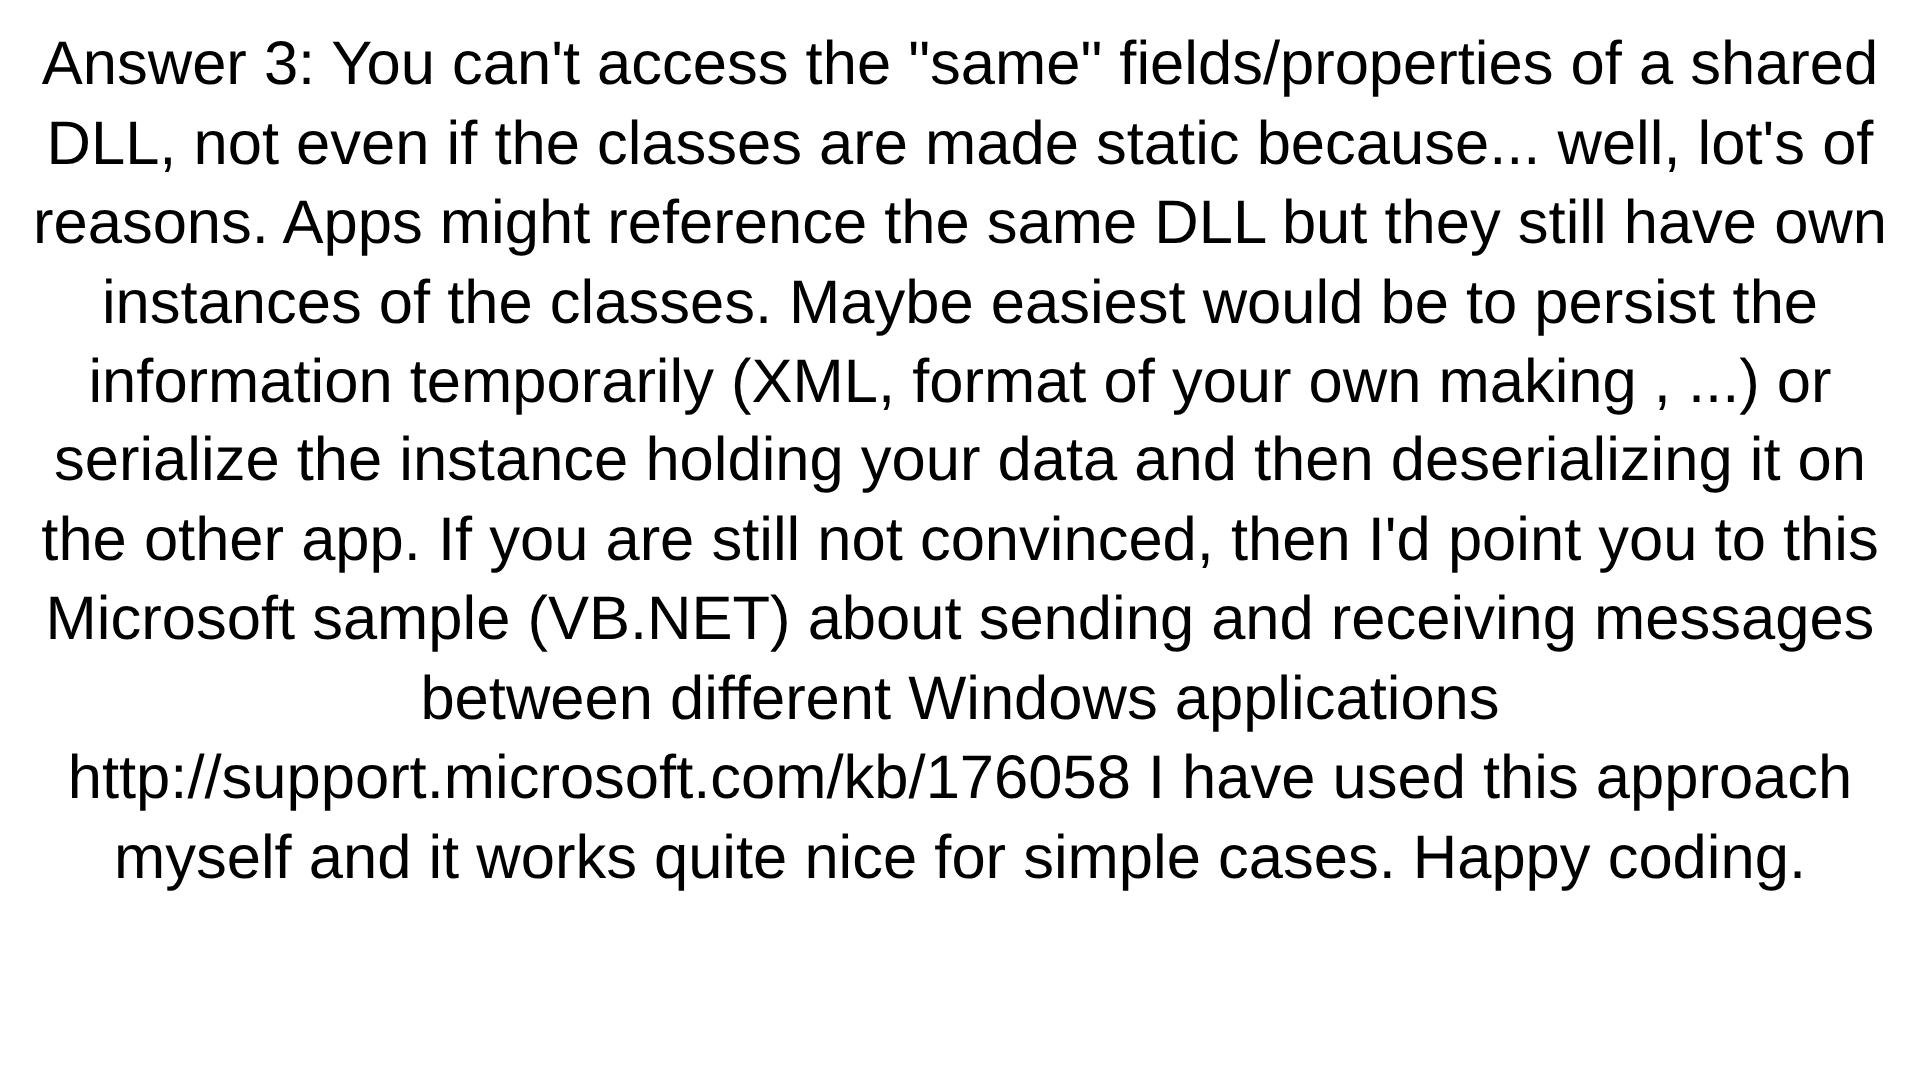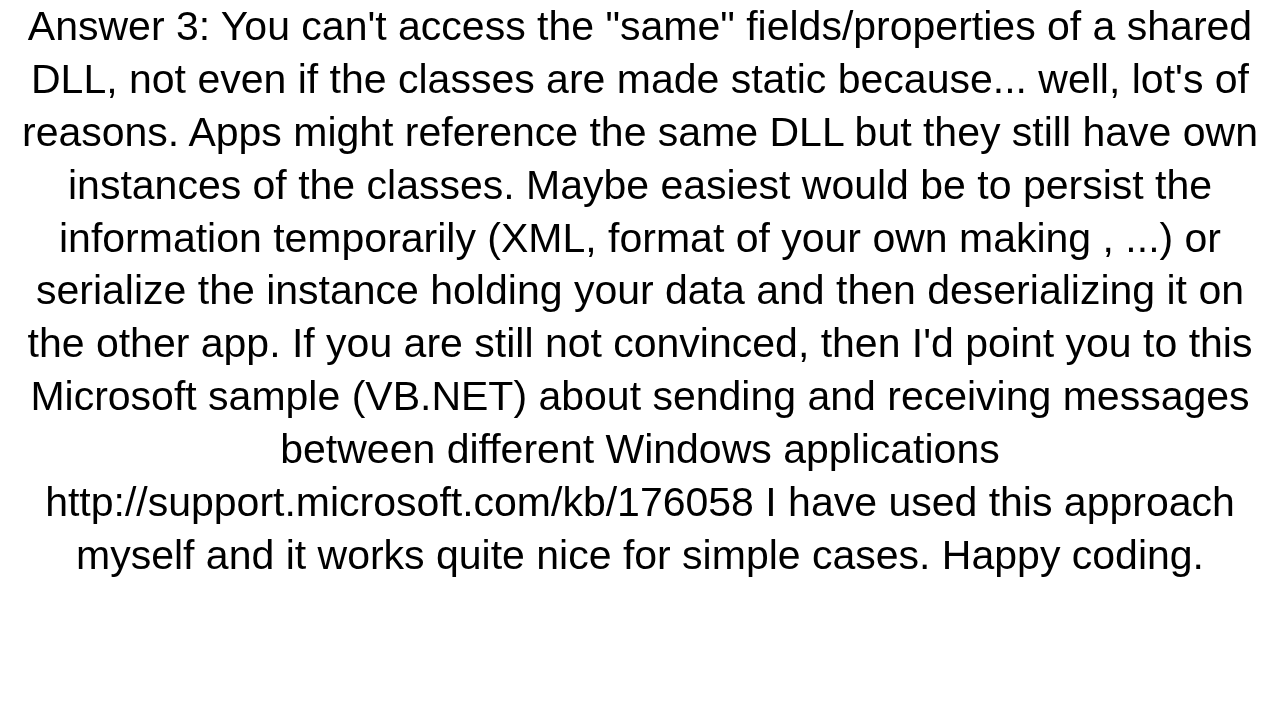--- a/index.html
+++ b/index.html
@@ -12,21 +12,21 @@
       height: 720px;
       overflow: hidden;
       background: #ffffff;
     }
     .content {
       width: 1280px;
       height: 720px;
       display: flex;
       align-items: flex-start;
       justify-content: center;
-      padding: 0 10px;
+      padding: 16px 10px;
     }
     .answer-text {
       font-family: Arial, Helvetica, sans-serif;
       font-size: 41px;
       line-height: 1.29;
       color: #000000;
       text-align: center;
       font-weight: 400;
       letter-spacing: 0px;
     }

